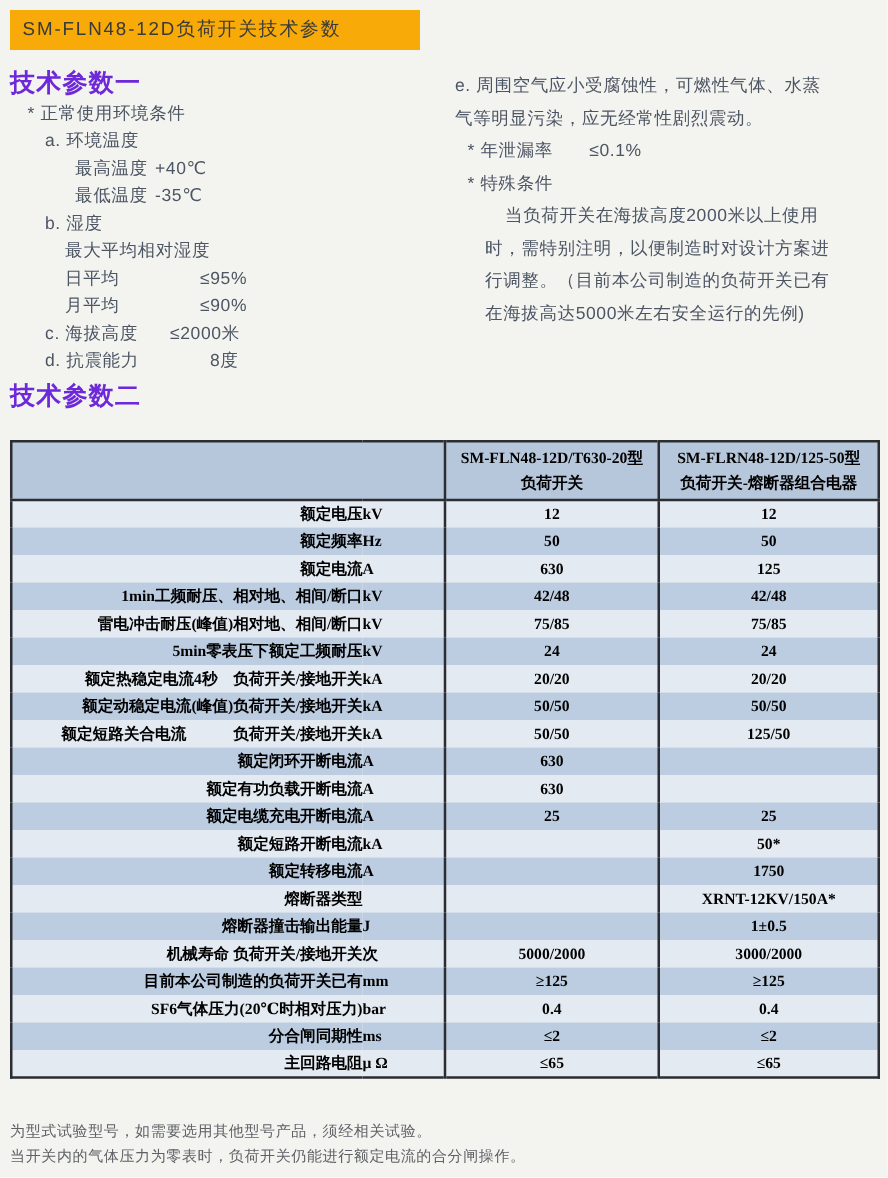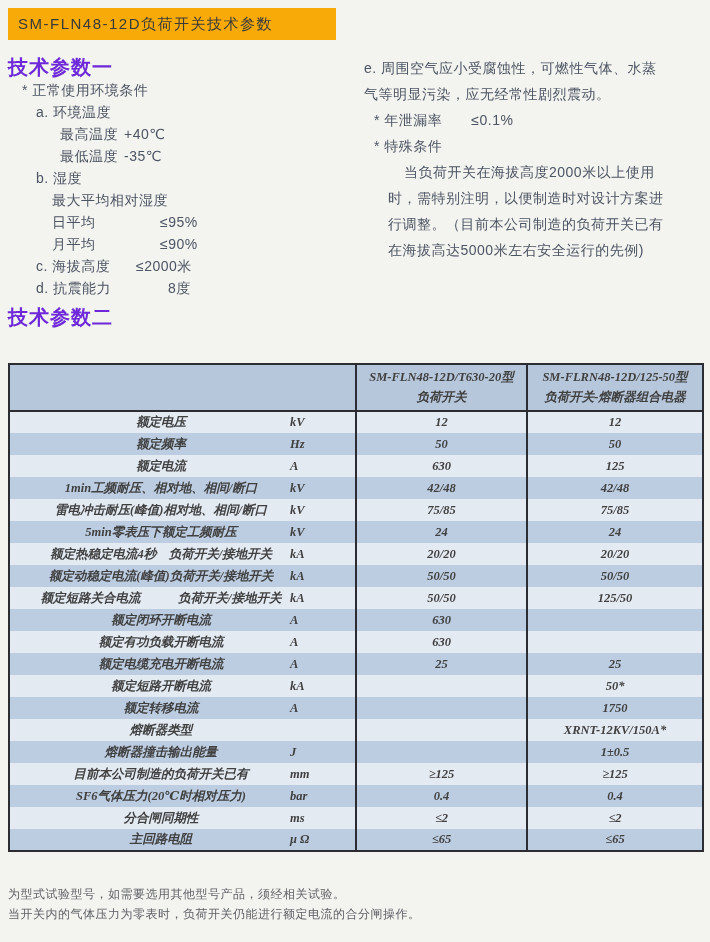--- a/index.html
+++ b/index.html
@@ -23,37 +23,36 @@
   .lbl { display:inline-block; }
   .pl14 { padding-left:14px; } .pl28 { padding-left:28px; }
   .pl44 { padding-left:44px; } .pl52 { padding-left:52px; }
   .w64 { width:64px; } .w100 { width:100px; } .w108 { width:108px; } .w132 { width:132px; }
   .rln { line-height:26px; white-space:nowrap; }
   .rpl4 { padding-left:4px; } .rpl14 { padding-left:14px; }
   .rpl28 { padding-left:28px; } .rpl44 { padding-left:44px; }
 
   
   table.specs {
-    margin-top:34px; border-collapse:collapse; table-layout:fixed; width:694px;
+    margin-top:23px; border-collapse:collapse; table-layout:fixed; width:694px;
     border:2px solid #2b2d33;
     font-family:"Liberation Serif","DejaVu Serif",serif;
-    color:#404040;
-    font-style:italic;
+    color:#000000;
   }
   col.c1 { width:281px; } col.c2 { width:66px; }
   col.c3 { width:171px; } col.c4 { width:176px; }
   tr.thead { height:47px; background:#b7c7db; }
   tr.thead td, tr.thead th { border-bottom:2px solid #2b2d33; }
   tr.thead th { font-size:12.5px; font-weight:bold; text-align:center; line-height:1.55; padding:2px 0; }
   .vline { border-right:2px solid #2b2d33; }
   tbody tr { height:22px; }
   tbody tr:nth-child(odd)  { background:#e4eaf2; }
   tbody tr:nth-child(even) { background:#bdcde1; }
   tbody td { font-size:12.5px; font-weight:bold; padding:0; }
-  td.c-name { padding-left:22px; text-align:center; }
+  td.c-name { padding-left:22px; text-align:right; }
   td.c-unit { text-align:left; padding-right:6px; }
   td.c-v1, td.c-v2 { text-align:center; }
 
   
   .notes { margin-top:32px; font-size:12px; color:#5f6166; letter-spacing:0.5px; }
   .notes .note { line-height:20px; white-space:nowrap; }
 </style>
 </head>
 <body>
 
@@ -199,20 +198,26 @@
           <td class="c-v1 vline"></td>
           <td class="c-v2">XRNT-12KV/150A*</td>
         </tr>
       <tr>
           <td class="c-name">熔断器撞击输出能量</td>
           <td class="c-unit vline">J</td>
           <td class="c-v1 vline"></td>
           <td class="c-v2">1±0.5</td>
         </tr>
       <tr>
+          <td class="c-name">机械寿命 负荷开关/接地开关</td>
+          <td class="c-unit vline">次</td>
+          <td class="c-v1 vline">5000/2000</td>
+          <td class="c-v2">3000/2000</td>
+        </tr>
+      <tr>
           <td class="c-name">目前本公司制造的负荷开关已有</td>
           <td class="c-unit vline">mm</td>
           <td class="c-v1 vline">≥125</td>
           <td class="c-v2">≥125</td>
         </tr>
       <tr>
           <td class="c-name">SF6气体压力(20℃时相对压力)</td>
           <td class="c-unit vline">bar</td>
           <td class="c-v1 vline">0.4</td>
           <td class="c-v2">0.4</td>

